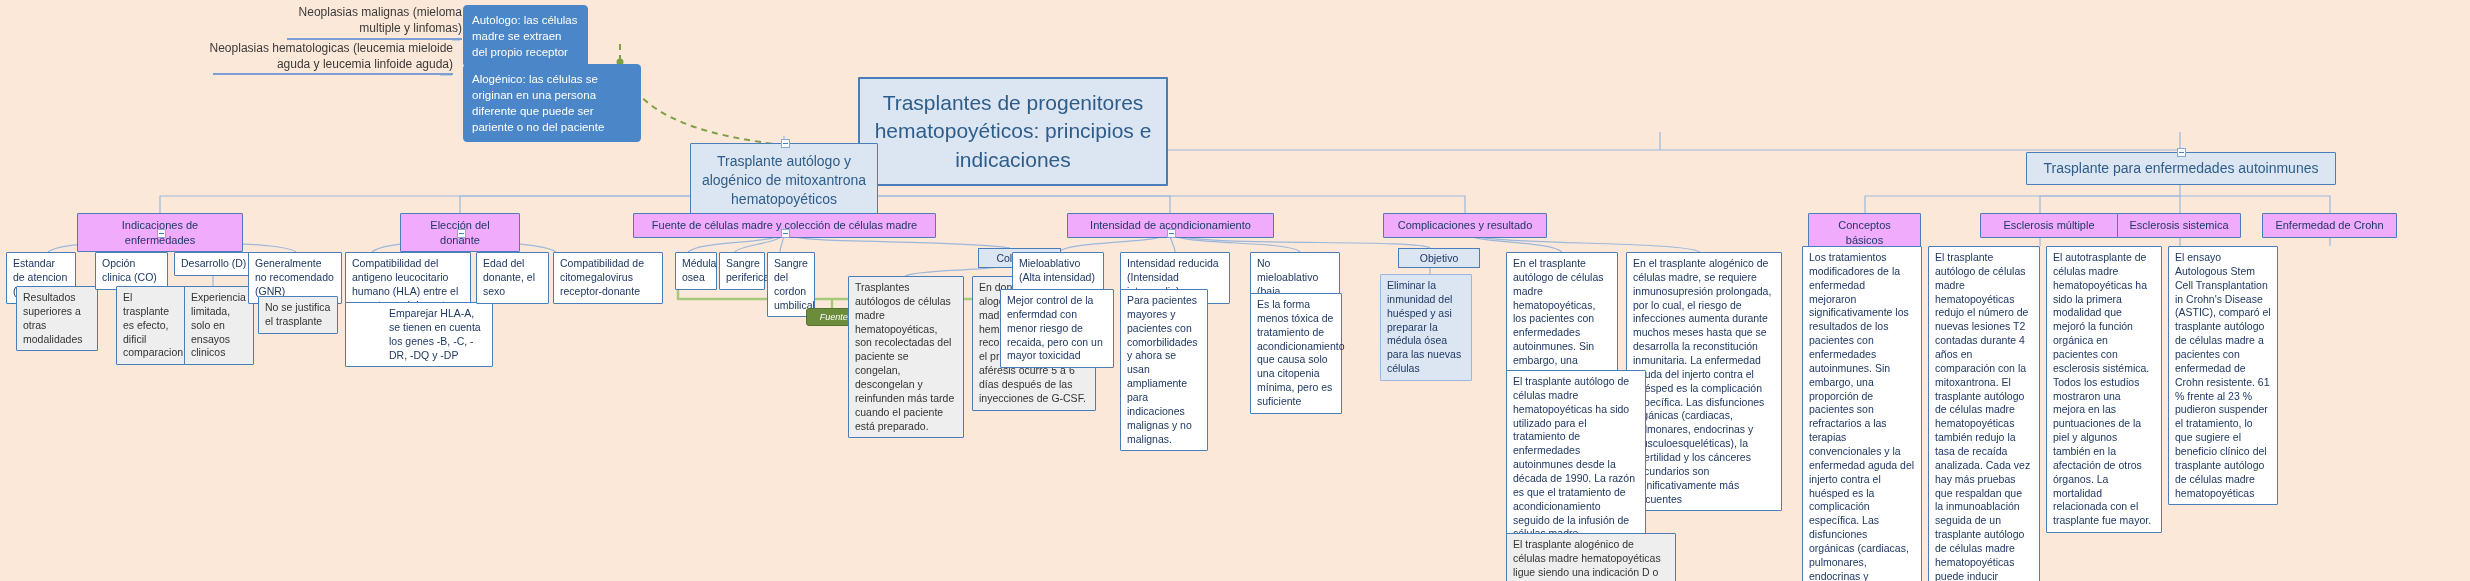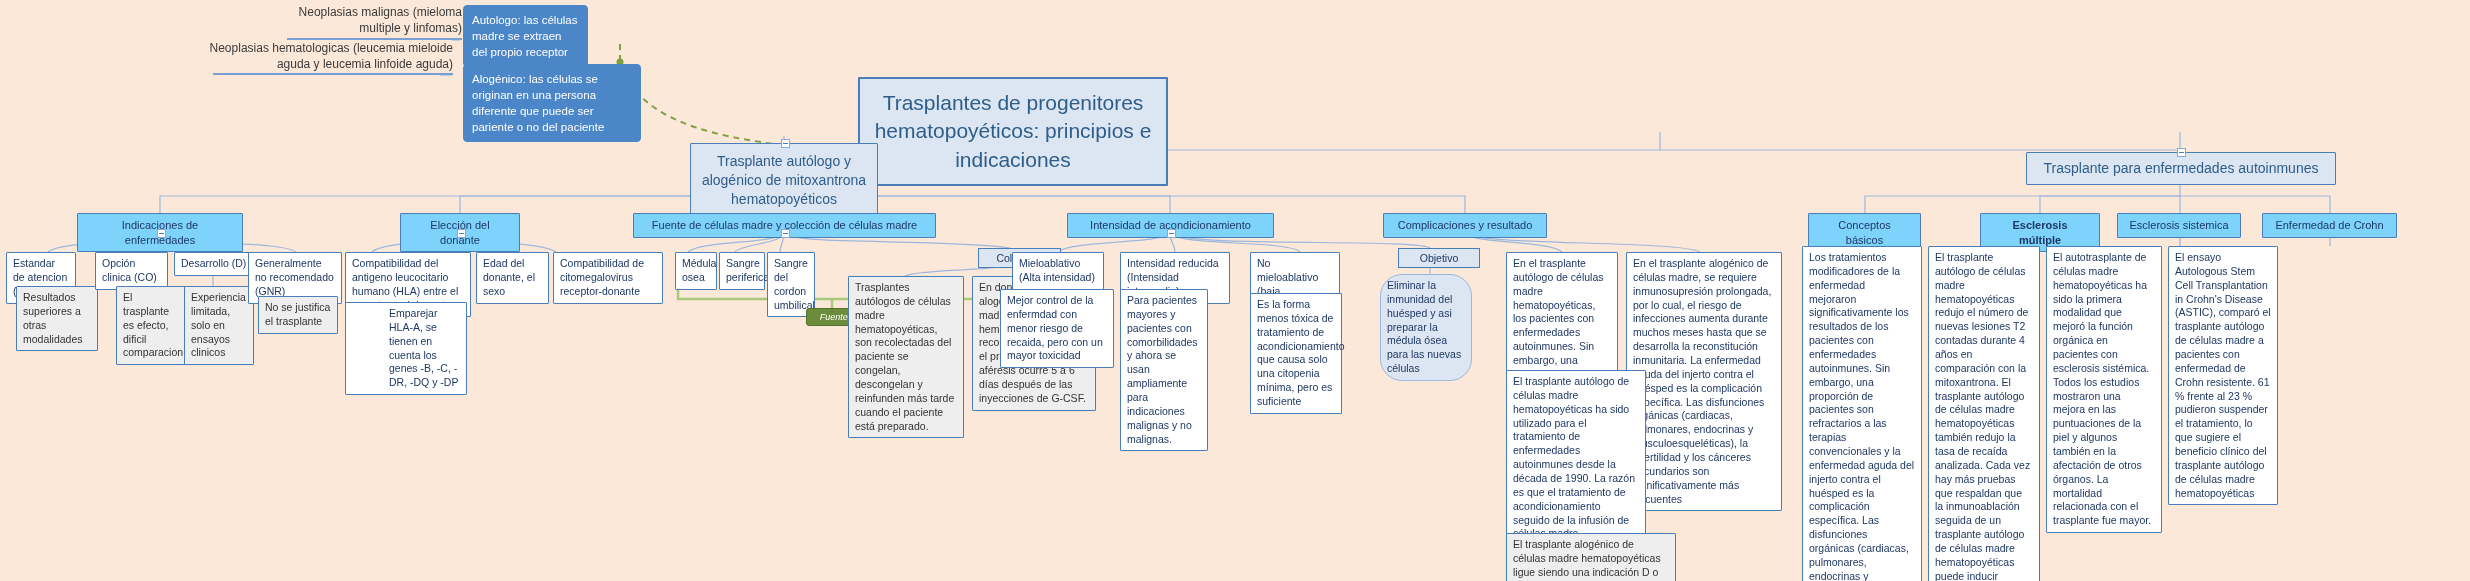--- a/index.html
+++ b/index.html
@@ -15,21 +15,21 @@
     position:absolute;
     box-sizing:border-box;
     border:1.5px solid #4a7ebb;
     background:#ffffff;
     color:#1f3864;
     font-size:10.5px;
     line-height:1.32;
     padding:4px 6px;
     border-radius:1px;
   }
-  .hdr{ background:#7dd3fc; text-align:center; font-size:11.5px; color:#1f3864; padding:4px 10px;}
+  .hdr{ background:#f0abfc; text-align:center; font-size:11.5px; color:#1f3864; padding:4px 10px;}
   .leaf{ background:#eeeeee; border:1.5px solid #4a7ebb; color:#333333;}
   .white{ background:#ffffff;}
   .title{
     background:#dce6f2;border:2px solid #4a7ebb;color:#2e5d8a;
     font-size:21px;text-align:center;line-height:1.35;padding:10px 14px;
   }
   .subtitle{
     background:#dce6f2;border:1.5px solid #4a7ebb;color:#2e5d8a;
     font-size:14px;text-align:center;line-height:1.35;padding:8px 10px;
   }
@@ -145,38 +145,38 @@
 <div class="node subtitle" style="left:690px;top:143px;width:188px;">Trasplante autólogo y alogénico de mitoxantrona hematopoyéticos</div>
 <div class="node subtitle" style="left:2026px;top:152px;width:310px;padding:6px 10px;">Trasplante para enfermedades autoinmunes</div>
 
 <div class="node hdr sec" style="left:77px;top:213px;width:166px;">Indicaciones de enfermedades</div>
 <div class="node hdr sec" style="left:400px;top:213px;width:120px;">Elección del donante</div>
 <div class="node hdr sec" style="left:633px;top:213px;width:303px;">Fuente de células madre y colección de células madre</div>
 <div class="node hdr sec" style="left:1067px;top:213px;width:207px;">Intensidad de acondicionamiento</div>
 <div class="node hdr sec" style="left:1383px;top:213px;width:164px;">Complicaciones y resultado</div>
 
 <div class="node hdr sec" style="left:1808px;top:213px;width:113px;">Conceptos básicos</div>
-<div class="node hdr sec" style="left:1980px;top:213px;width:120px;font-weight:bold;">Esclerosis múltiple</div>
+<div class="node hdr sec" style="left:1980px;top:213px;width:138px;">Esclerosis múltiple</div>
 <div class="node hdr sec" style="left:2117px;top:213px;width:124px;">Esclerosis sistemica</div>
 <div class="node hdr sec" style="left:2262px;top:213px;width:135px;">Enfermedad de Crohn</div>
 
 <div class="node white" style="left:6px;top:252px;width:70px;">Estandar de atencion (S)</div>
 <div class="node leaf" style="left:16px;top:286px;width:82px;">Resultados superiores a otras modalidades</div>
 
 <div class="node white" style="left:95px;top:252px;width:73px;">Opción clinica (CO)</div>
 <div class="node leaf" style="left:105px;top:286px;width:72px;margin-left:11px;">El trasplante es efecto, dificil comparacion</div>
 
 <div class="node white" style="left:174px;top:252px;width:88px;">Desarrollo (D)</div>
 <div class="node leaf" style="left:184px;top:286px;width:70px;">Experiencia limitada, solo en ensayos clinicos</div>
 
 <div class="node white" style="left:248px;top:252px;width:94px;">Generalmente no recomendado (GNR)</div>
 <div class="node leaf" style="left:258px;top:296px;width:80px;">No se justifica el trasplante</div>
 
 <div class="node white" style="left:345px;top:252px;width:126px;">Compatibilidad del antigeno leucocitario humano (HLA) entre el receptor y el donante</div>
-<div class="node white" style="left:345px;top:302px;width:122px;padding-left:43px;">Emparejar HLA-A, se tienen en cuenta los genes -B, -C, -DR, -DQ y -DP</div>
+<div class="node white" style="left:345px;top:302px;width:148px;padding-left:43px;">Emparejar HLA-A, se tienen en cuenta los genes -B, -C, -DR, -DQ y -DP</div>
 
 <div class="node white" style="left:476px;top:252px;width:73px;">Edad del donante, el sexo</div>
 <div class="node white" style="left:553px;top:252px;width:110px;">Compatibilidad de citomegalovirus receptor-donante</div>
 
 <div class="node white" style="left:675px;top:252px;width:42px;">Médula osea</div>
 <div class="node white" style="left:719px;top:252px;width:46px;">Sangre periferica</div>
 <div class="node white" style="left:767px;top:252px;width:48px;">Sangre del cordon umbilical</div>
 <div class="greenchip" style="position:absolute;left:806px;top:308px;width:40px;">Fuentes</div>
 
 <div class="chip" style="position:absolute;left:978px;top:248px;width:65px;">Coleccion</div>
@@ -186,21 +186,21 @@
 <div class="node white" style="left:1012px;top:252px;width:92px;">Mieloablativo (Alta intensidad)</div>
 <div class="node white" style="left:1000px;top:289px;width:114px;">Mejor control de  la enfermdad con menor riesgo de recaida, pero con un mayor toxicidad</div>
 
 <div class="node white" style="left:1120px;top:252px;width:110px;">Intensidad reducida (Intensidad intermedia)</div>
 <div class="node white" style="left:1120px;top:289px;width:88px;">Para pacientes mayores y pacientes con comorbilidades y ahora se usan ampliamente para indicaciones malignas y no malignas.</div>
 
 <div class="node white" style="left:1250px;top:252px;width:90px;">No mieloablativo (baja intensidad)</div>
 <div class="node white" style="left:1250px;top:293px;width:92px;">Es la forma menos tóxica de tratamiento de acondicionamiento que causa solo una citopenia  mínima, pero es suficiente</div>
 
 <div class="chip" style="position:absolute;left:1398px;top:248px;width:64px;">Objetivo</div>
-<div class="node leaf" style="left:1380px;top:274px;width:92px;background:#dce6f2;border-color:#9bb7dd;color:#1f3864;border-radius:22px;">Eliminar la inmunidad del huésped y asi preparar la médula ósea para las nuevas células</div>
+<div class="node leaf" style="left:1380px;top:274px;width:92px;background:#dce6f2;border-color:#9bb7dd;color:#1f3864;">Eliminar la inmunidad del huésped y asi preparar la médula ósea para las nuevas células</div>
 
 <div class="node white" style="left:1506px;top:252px;width:112px;">En el trasplante autólogo de células madre hematopoyéticas, los pacientes con enfermedades autoinmunes. Sin embargo, una proporción de pacientes son refractarios a las terapias convencionales y la curación definitiva o la remisión a largo plazo son raras.</div>
 <div class="node white" style="left:1626px;top:252px;width:156px;">En el trasplante alogénico de células madre, se requiere inmunosupresión prolongada, por lo cual, el riesgo de infecciones aumenta durante muchos meses hasta que se desarrolla la reconstitución inmunitaria. La enfermedad aguda del injerto contra el huésped es la complicación específica.  Las disfunciones orgánicas (cardiacas, pulmonares, endocrinas y musculoesqueléticas), la  infertilidad y los cánceres secundarios son significativamente más  frecuentes</div>
 
 <div class="node white" style="left:1802px;top:246px;width:120px;">Los tratamientos modificadores de la enfermedad mejoraron significativamente los resultados de los pacientes con enfermedades autoinmunes. Sin embargo, una proporción de pacientes son refractarios a las terapias convencionales y la enfermedad aguda del injerto contra el huésped es la complicación específica.  Las disfunciones orgánicas (cardiacas, pulmonares, endocrinas y musculoesqueléticas), la  infertilidad y los cánceres secundarios son significativamente más  frecuentes</div>
 <div class="node white" style="left:1928px;top:246px;width:112px;">El trasplante autólogo de células madre hematopoyéticas redujo el número de nuevas lesiones T2 contadas durante 4 años en comparación con la mitoxantrona. El trasplante autólogo de células madre hematopoyéticas también redujo la tasa de recaída analizada. Cada vez hay más pruebas que respaldan que la inmunoablación seguida de un trasplante autólogo de células madre hematopoyéticas puede inducir remisiones duraderas en la esclerosis múltiple y podría ser superior a las terapias convencionales</div>
 <div class="node white" style="left:2046px;top:246px;width:116px;">El autotrasplante de células madre hematopoyéticas ha sido la primera modalidad que mejoró la función orgánica en pacientes con esclerosis sistémica. Todos los estudios mostraron una mejora en las puntuaciones de la piel y algunos también en la afectación de otros órganos.  La mortalidad relacionada con el trasplante fue mayor.</div>
 <div class="node white" style="left:2168px;top:246px;width:110px;">El ensayo Autologous Stem Cell Transplantation in Crohn's Disease (ASTIC), comparó el trasplante autólogo de células madre a pacientes con enfermedad de Crohn resistente. 61 % frente al 23 % pudieron suspender el tratamiento, lo que sugiere el beneficio clínico del trasplante  autólogo de células madre hematopoyéticas</div>
 
 <div class="node white" style="left:1506px;top:370px;width:140px;">El trasplante autólogo de células madre hematopoyéticas ha sido utilizado para el tratamiento de enfermedades autoinmunes desde la década de 1990. La razón es que el tratamiento de acondicionamiento seguido de la infusión de células madre hematopoyéticas puede restablecer el sistema inmunitario al erradicar las células inmunitarias autorreactivas y permitir la generación de un sistema inmunitario autotolerante de novo</div>

